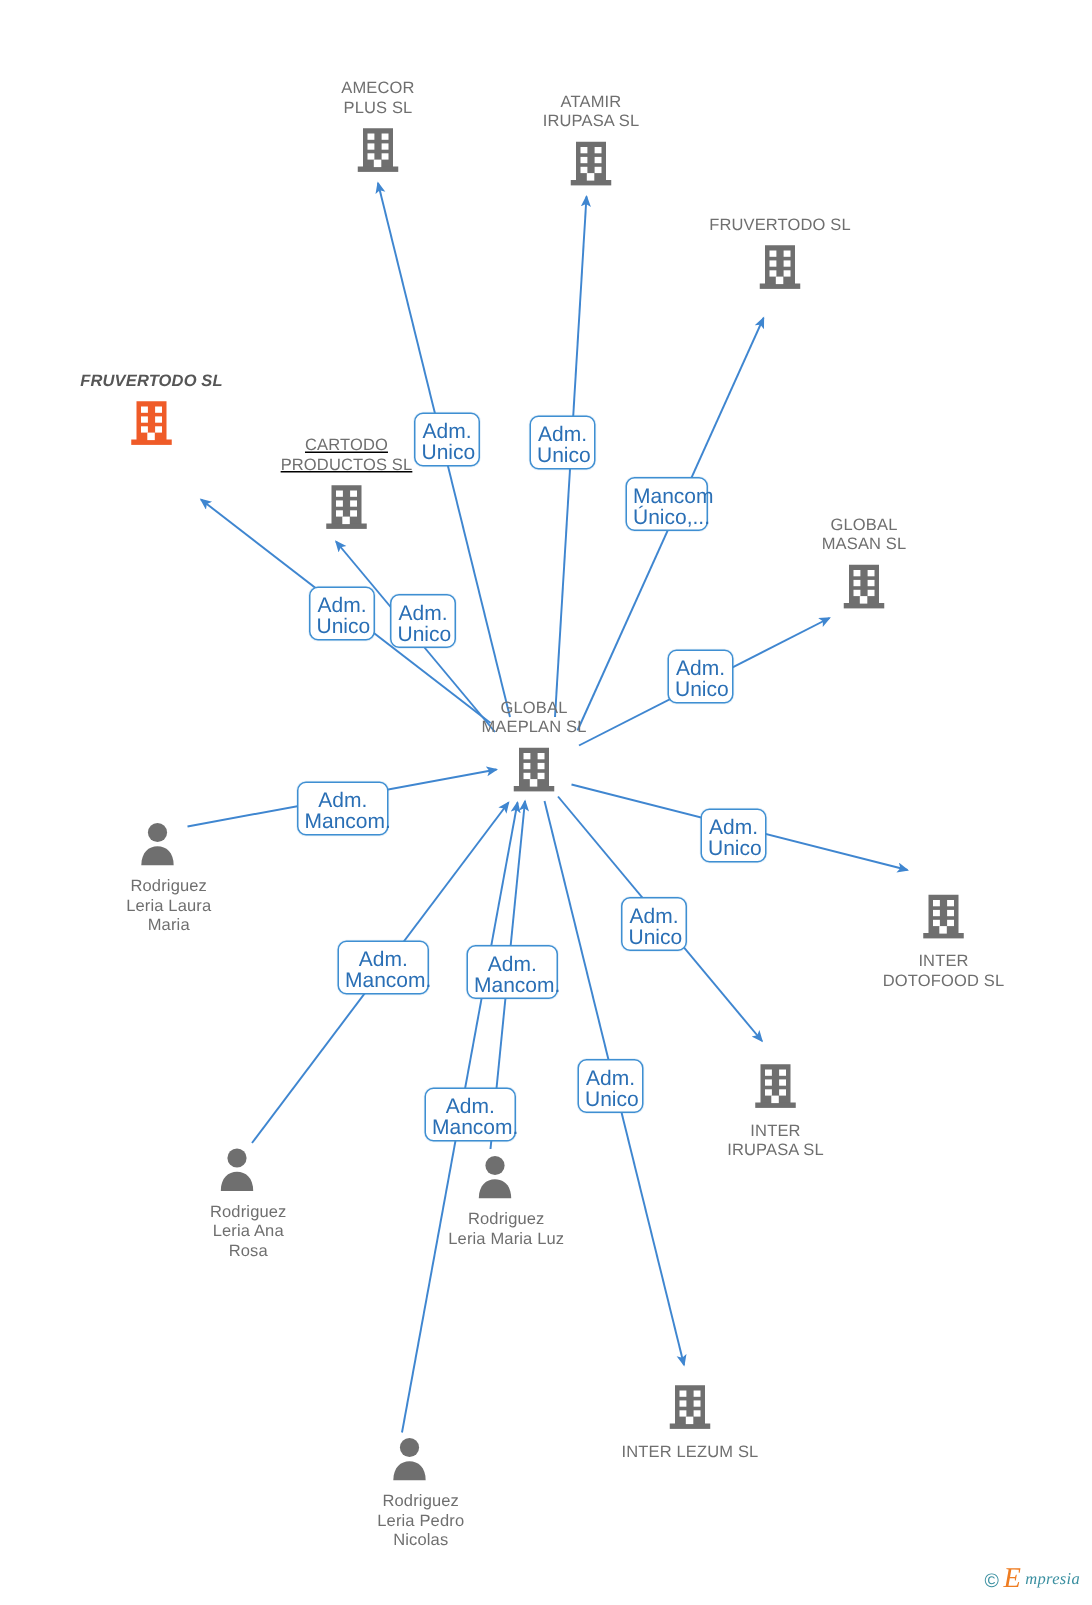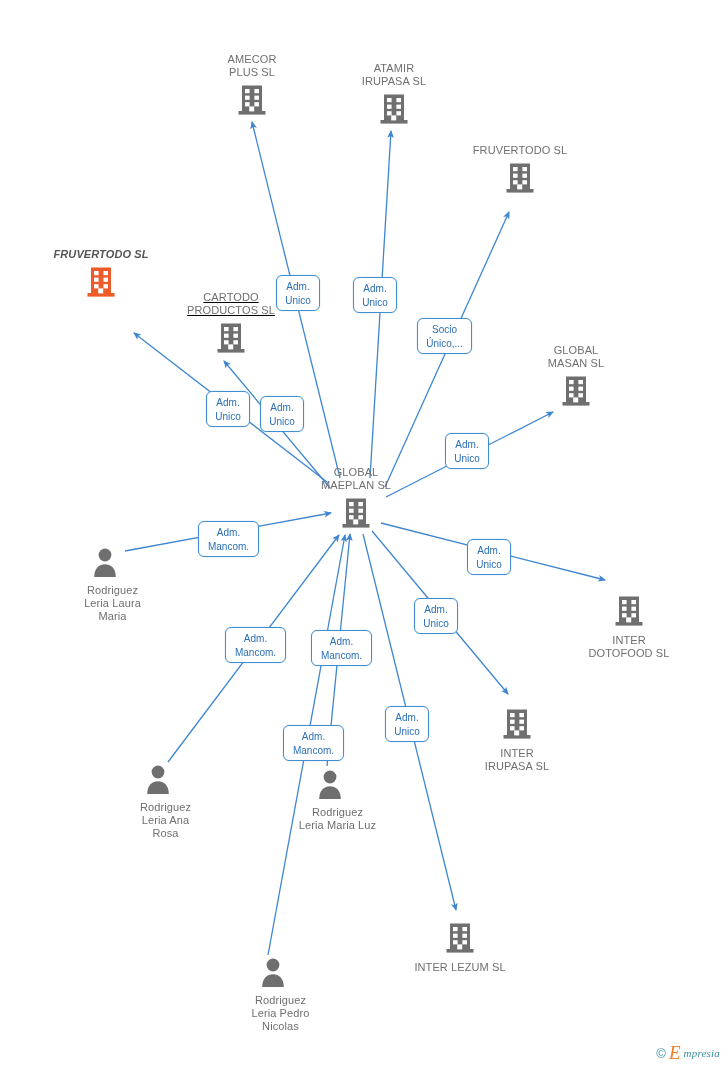--- a/index.html
+++ b/index.html
@@ -54,21 +54,21 @@
     font-size: 11px;
     font-style: italic;
   }
   .rel-label {
     position: absolute;
     box-sizing: border-box;
     background: #ffffff;
     border: 1.3px solid #3f8fd2;
     border-radius: 6px;
     color: #2a6fb5;
-    font-size: 10px;
+    font-size: 14px;
     line-height: 14px;
     text-align: center;
     padding: 4px 4px 4px 4px;
     white-space: pre-line;
     cursor: pointer;
     box-shadow: 0 0 0 0.5px rgba(63,143,210,0.15);
   }
   #watermark {
     position: absolute;
     right: 8px;
@@ -310,21 +310,21 @@
         <div class="label">Rodriguez
 Leria Pedro
 Nicolas</div>
       </div>
     </div>
   <div id="rel-labels-group">
       <div class="rel-label" style="left: 276px; top: 275px; width: 44px; height: 36px;">Adm.
 Unico</div>
       <div class="rel-label" style="left: 353px; top: 277px; width: 44px; height: 36px;">Adm.
 Unico</div>
-      <div class="rel-label" style="left: 417px; top: 318px; width: 55px; height: 36px;">Socio
+      <div class="rel-label" style="left: 417px; top: 318px; width: 55px; height: 36px;">Mancom
 Único,...</div>
       <div class="rel-label" style="left: 206px; top: 391px; width: 44px; height: 36px;">Adm.
 Unico</div>
       <div class="rel-label" style="left: 260px; top: 396px; width: 44px; height: 36px;">Adm.
 Unico</div>
       <div class="rel-label" style="left: 445px; top: 433px; width: 44px; height: 36px;">Adm.
 Unico</div>
       <div class="rel-label" style="left: 198px; top: 521px; width: 61px; height: 36px;">Adm.
 Mancom.</div>
       <div class="rel-label" style="left: 467px; top: 539px; width: 44px; height: 36px;">Adm.

